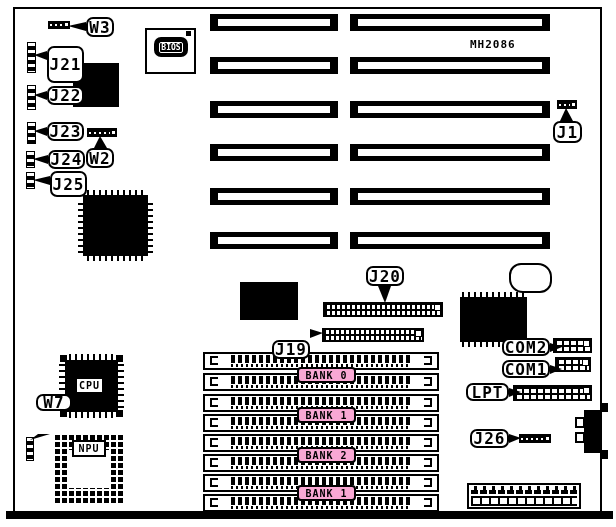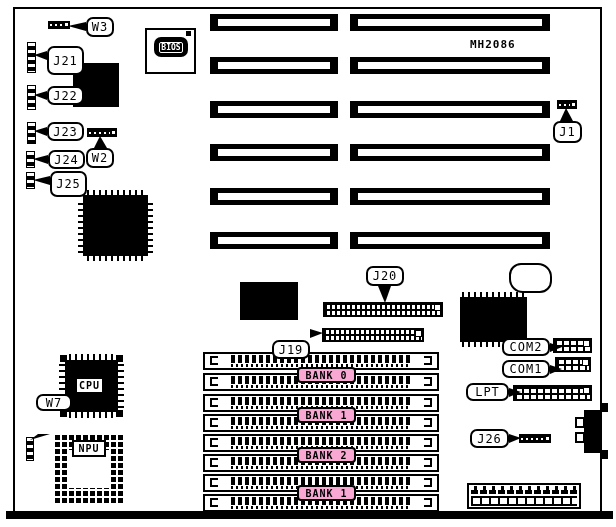--- a/index.html
+++ b/index.html
@@ -4,22 +4,22 @@
 <style>
   html,body{margin:0;padding:0;background:#fff}
   .board{position:relative;width:616px;height:527px;background:#fff;overflow:hidden;
          font-family:"DejaVu Sans Mono","Liberation Mono",monospace;color:#000}
   .abs{position:absolute}
   .edge{position:absolute;background:#000}
   .blk{position:absolute;background:#000}
   .slot{position:absolute;height:17px;background:#000}
   .slot i{position:absolute;left:8px;right:8px;top:5px;bottom:5px;background:#fff;display:block}
   .callout{position:absolute;z-index:6;display:flex;align-items:center;justify-content:center;
-           background:#fff;border:2px solid #000;border-radius:7px;font-weight:normal;
-           font-size:12px;letter-spacing:1px;box-sizing:border-box}
+           background:#fff;border:2px solid #000;border-radius:7px;font-weight:bold;
+           font-size:16px;letter-spacing:1px;box-sizing:border-box}
   .bank{position:absolute;z-index:6;left:297px;width:59px;height:16px;display:flex;align-items:center;
         justify-content:center;background:#f9a8d4;border:2px solid #000;border-radius:4px;
         font-weight:bold;font-size:10px;letter-spacing:1px;box-sizing:border-box}
   .vhdr{position:absolute;border:1px solid #000;box-sizing:border-box;
         background:repeating-linear-gradient(180deg,#fff 0 3px,#000 3px 7px)}
   .jmp{position:absolute;background:#000}
   .jmp::before{content:"";position:absolute;left:2px;right:7px;top:50%;margin-top:-1px;height:2px;
         background:repeating-linear-gradient(90deg,#fff 0 2px,transparent 2px 5px)}
   .jmp::after{content:"";position:absolute;right:1px;top:50%;margin-top:-3px;width:3px;height:3px;
         background:#fff;border:1px solid #000}
@@ -236,21 +236,21 @@
     <polygon points="378,286 391,286 385,303" fill="#000"></polygon>
     <polygon points="310,329 310,338 323,333" fill="#000"></polygon>
     <polygon points="550,343 550,352 562,347" fill="#000"></polygon>
     <polygon points="550,365 550,374 562,369" fill="#000"></polygon>
     <polygon points="509,388 509,397 521,392" fill="#000"></polygon>
     <polygon points="509,434 509,443 521,438" fill="#000"></polygon>
     <polygon points="38,434 50,434 30,440" fill="#000"></polygon>
   </svg>
 
   <div class="callout" style="left:86px;top:17px;width:28px;height:20px">W3</div>
-  <div class="callout" style="left:47px;top:46px;width:37px;height:29px">J21</div>
+  <div class="callout" style="left:47px;top:46px;width:37px;height:37px">J21</div>
   <div class="callout" style="left:47px;top:86px;width:37px;height:19px">J22</div>
   <div class="callout" style="left:47px;top:122px;width:37px;height:19px">J23</div>
   <div class="callout" style="left:48px;top:150px;width:37px;height:19px">J24</div>
   <div class="callout" style="left:50px;top:171px;width:37px;height:26px">J25</div>
   <div class="callout" style="left:86px;top:148px;width:28px;height:20px">W2</div>
   <div class="callout" style="left:553px;top:121px;width:29px;height:22px">J1</div>
   <div class="callout" style="left:366px;top:266px;width:38px;height:20px">J20</div>
   <div class="callout" style="left:272px;top:340px;width:38px;height:19px">J19</div>
   <div class="callout" style="left:502px;top:338px;width:48px;height:18px">COM2</div>
   <div class="callout" style="left:502px;top:360px;width:48px;height:18px">COM1</div>

